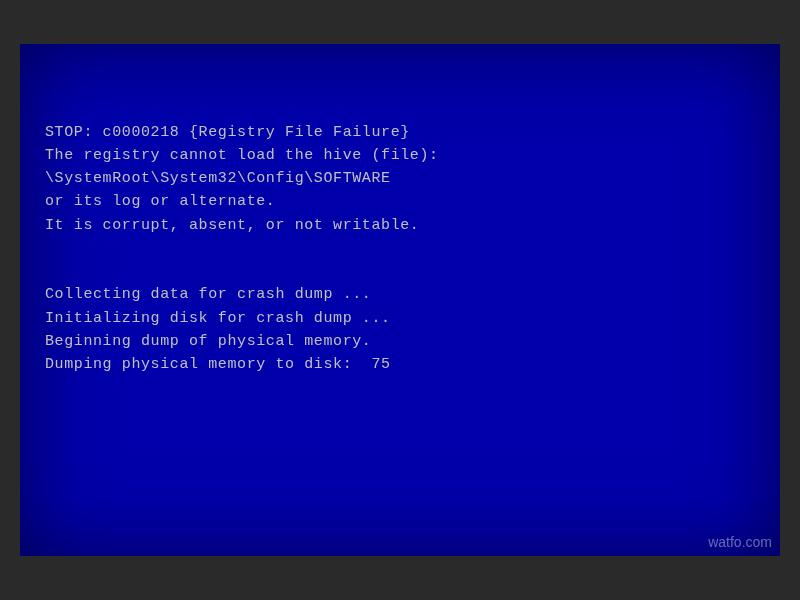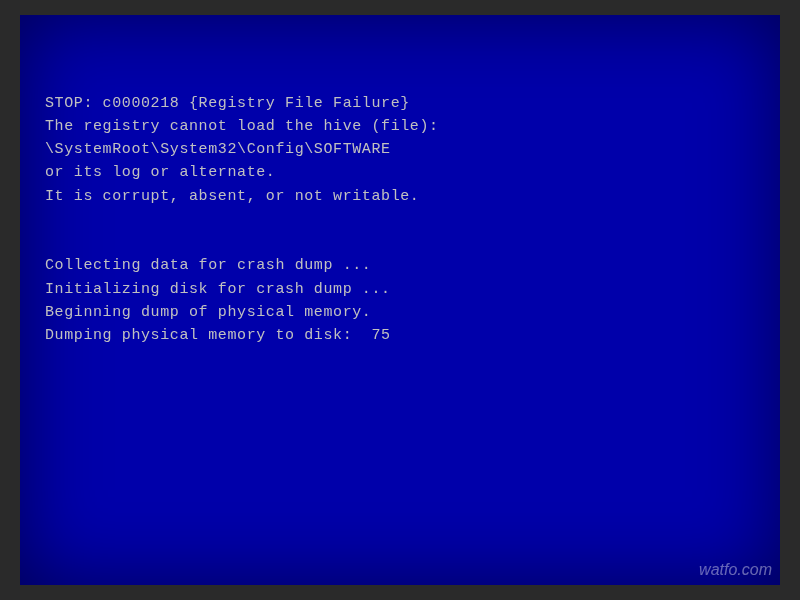--- a/index.html
+++ b/index.html
@@ -23,21 +23,21 @@
       height: 600px;
       background: #2a2a2a;
       display: flex;
       align-items: center;
       justify-content: center;
       position: relative;
     }
 
     .screen {
       width: 760px;
-      height: 570px;
+      height: 512px;
       background: #0000aa;
       position: relative;
       display: flex;
       align-items: flex-start;
       justify-content: flex-start;
       padding: 30px 25px;
       
       box-shadow: inset 0 0 80px rgba(0,0,0,0.5);
     }
 
@@ -58,23 +58,22 @@
       display: block;
       height: 1.55em;
     }
 
     
     .watermark {
       position: absolute;
       bottom: 6px;
       right: 8px;
       font-family: Arial, sans-serif;
-      font-size: 16px;
+      font-size: 14px;
       color: rgba(255,255,255,0.4);
-      font-style: italic;
     }
   </style>
 </head>
 <body>
 
 <div class="monitor-outer">
   <div class="screen">
     <div class="bsod-content">
     <span class="line">STOP: c0000218 {Registry File Failure}</span><span class="line">The registry cannot load the hive (file):</span><span class="line">\SystemRoot\System32\Config\SOFTWARE</span><span class="line">or its log or alternate.</span><span class="line">It is corrupt, absent, or not writable.</span><span class="empty"></span><span class="empty"></span><span class="line">Collecting data for crash dump ...</span><span class="line">Initializing disk for crash dump ...</span><span class="line">Beginning dump of physical memory.</span><span class="line">Dumping physical memory to disk:  75</span></div>
     <div class="watermark">watfo.com</div>

